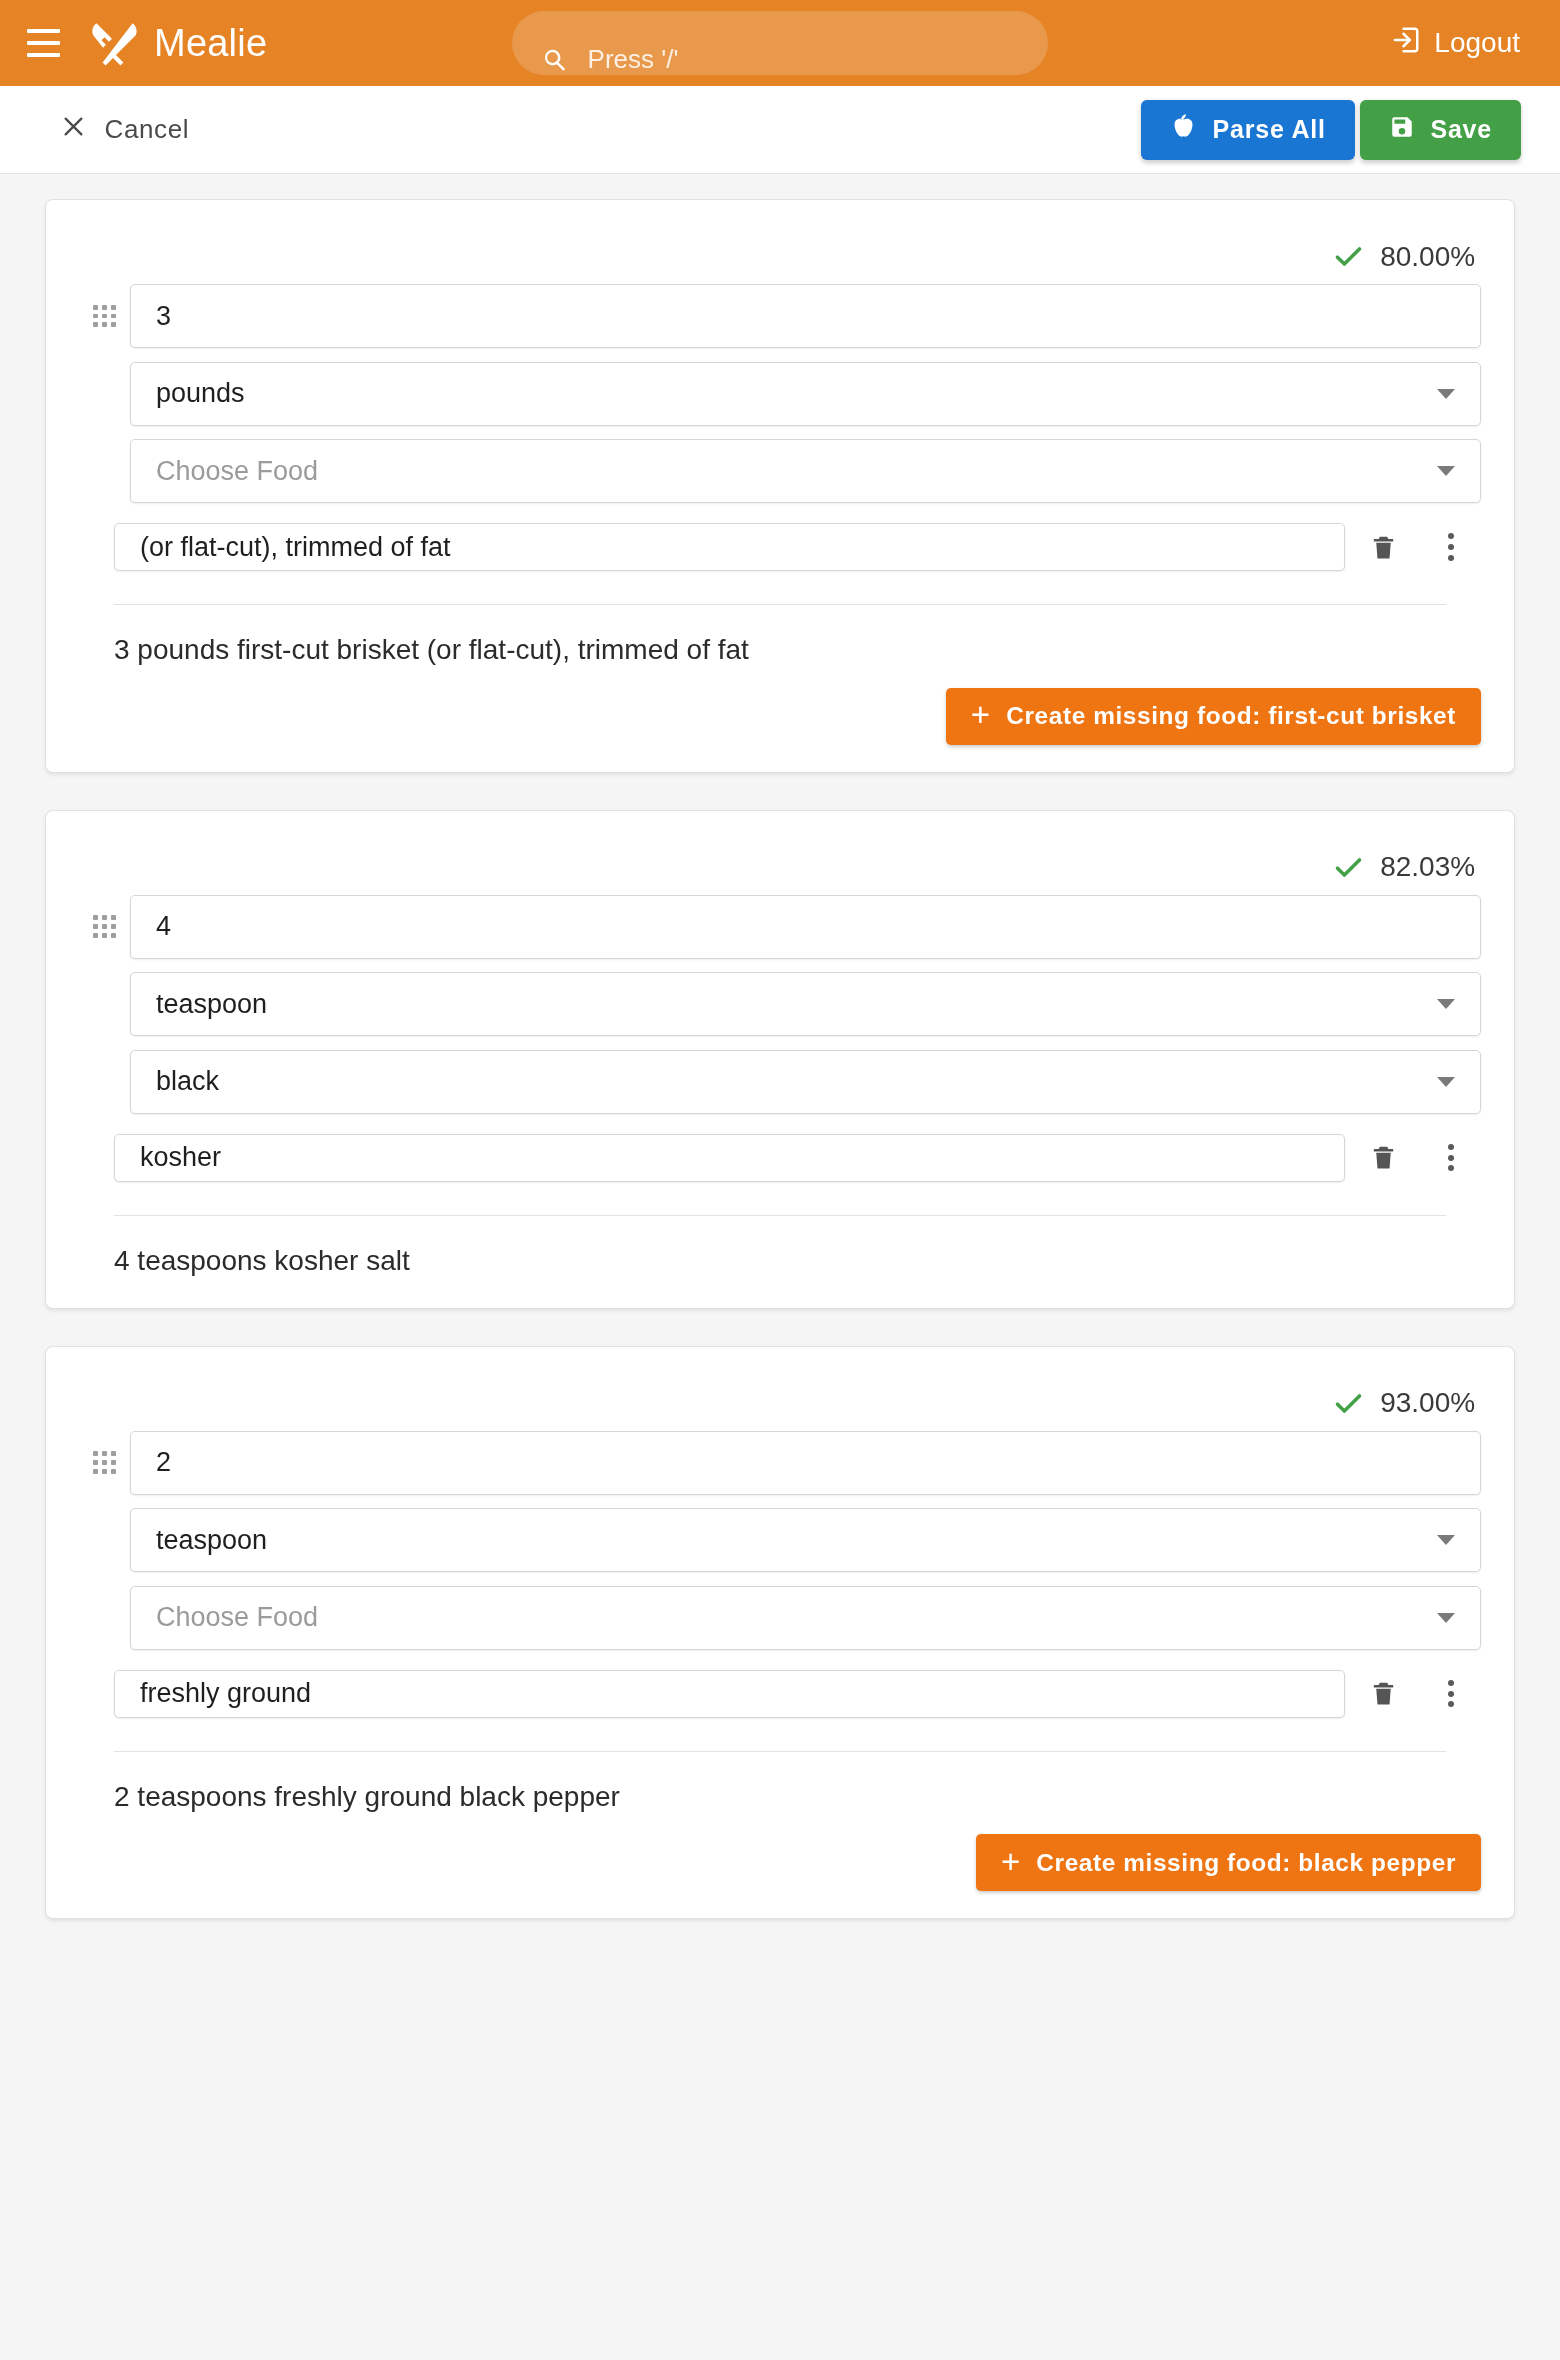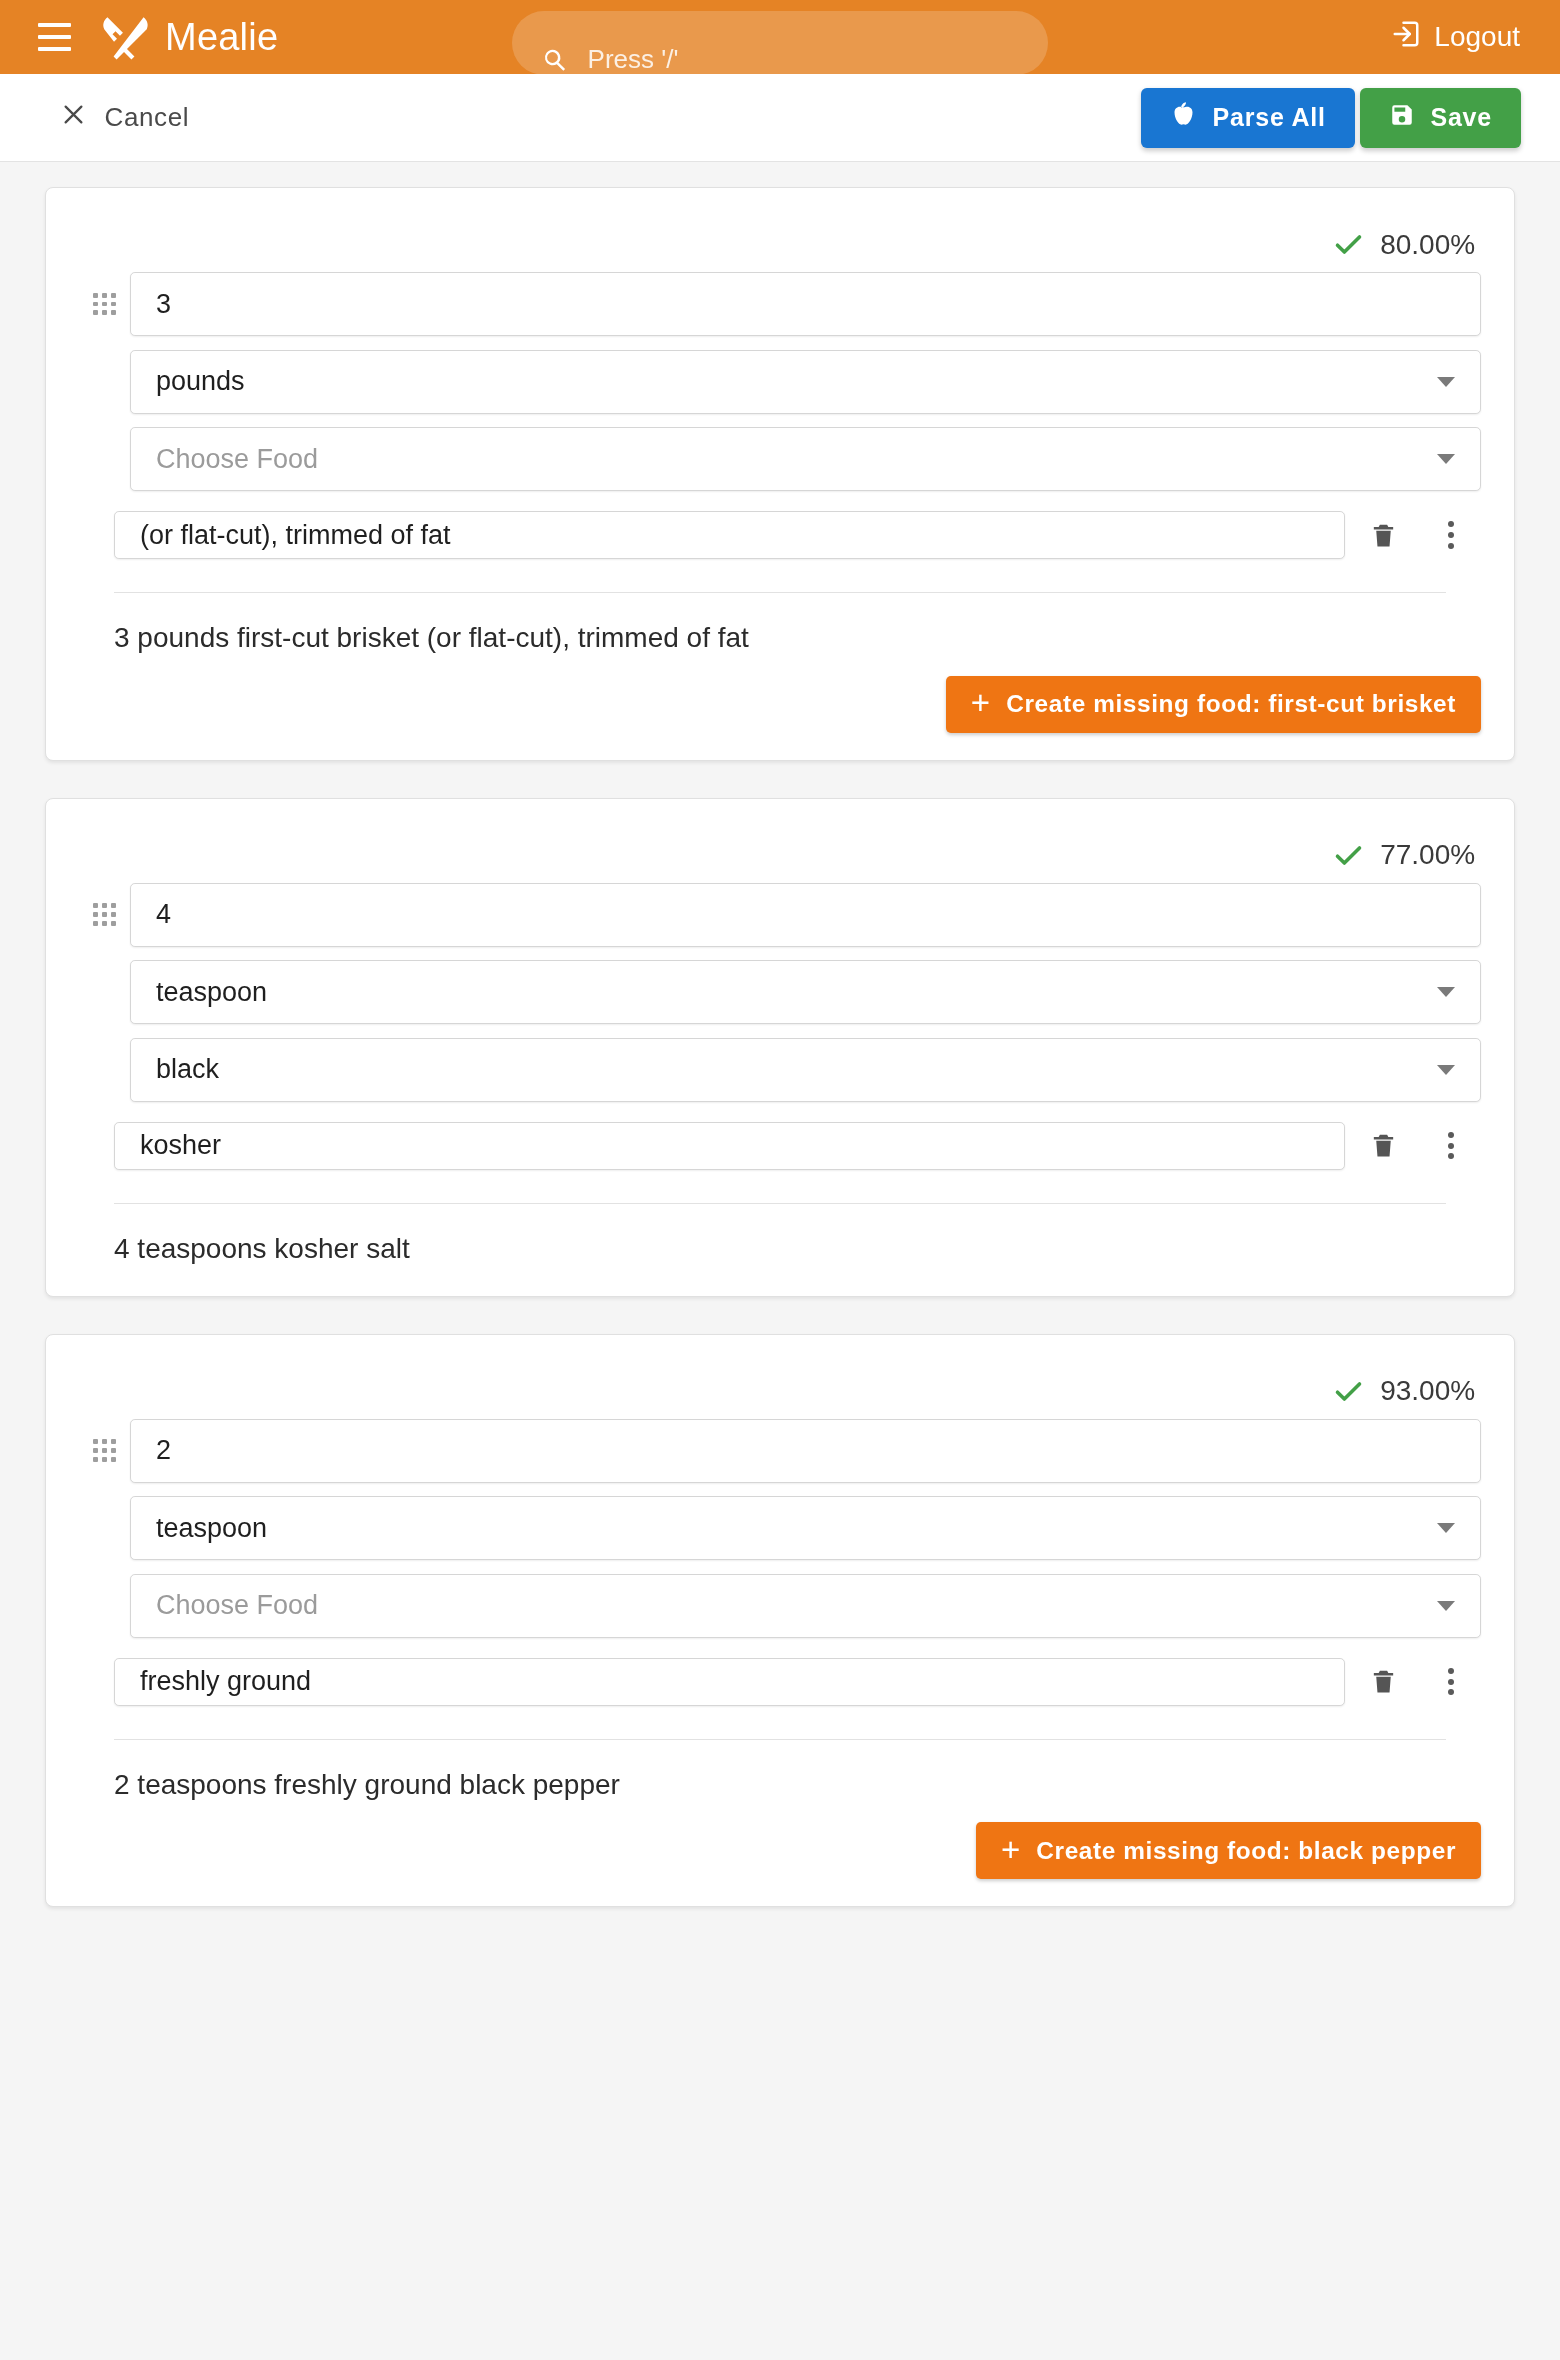--- a/index.html
+++ b/index.html
@@ -7,25 +7,25 @@
     margin: 0; padding: 0;
     background: #f5f5f5;
     font-family: "Liberation Sans", sans-serif;
     width: 1560px;
   }
   body { width: 1560px; }
 
   
   .appbar {
     position: relative;
-    height: 74px;
+    height: 86px;
     background: #e58325;
     display: flex;
     align-items: center;
-    padding: 0 32px;
+    padding: 0 21px;
     color: #fff;
   }
   .hamburger {
     width: 45px; height: 45px;
     display: flex; flex-direction: column;
     justify-content: center; align-items: center;
     gap: 7.8px;
     margin-right: 23.4px;
     cursor: pointer;
   }
@@ -401,21 +401,21 @@
     </div>
   </div>
 
   <div class="card">
     <div class="conf-row">
       <span class="check">
         <svg width="33" height="33" viewBox="0 0 24 24" fill="none" stroke="#43a047" stroke-width="2.6" stroke-linecap="round" stroke-linejoin="round">
           <path d="M4 12.5l5 5L20 6.5"></path>
         </svg>
       </span>
-      <span class="conf-val">77.00%</span>
+      <span class="conf-val">82.03%</span>
     </div>
 
     <div class="field-row">
       <div class="drag-handle">
         <span class="dots">
             <i></i>
             <i></i>
             <i></i>
             <i></i>
             <i></i>

